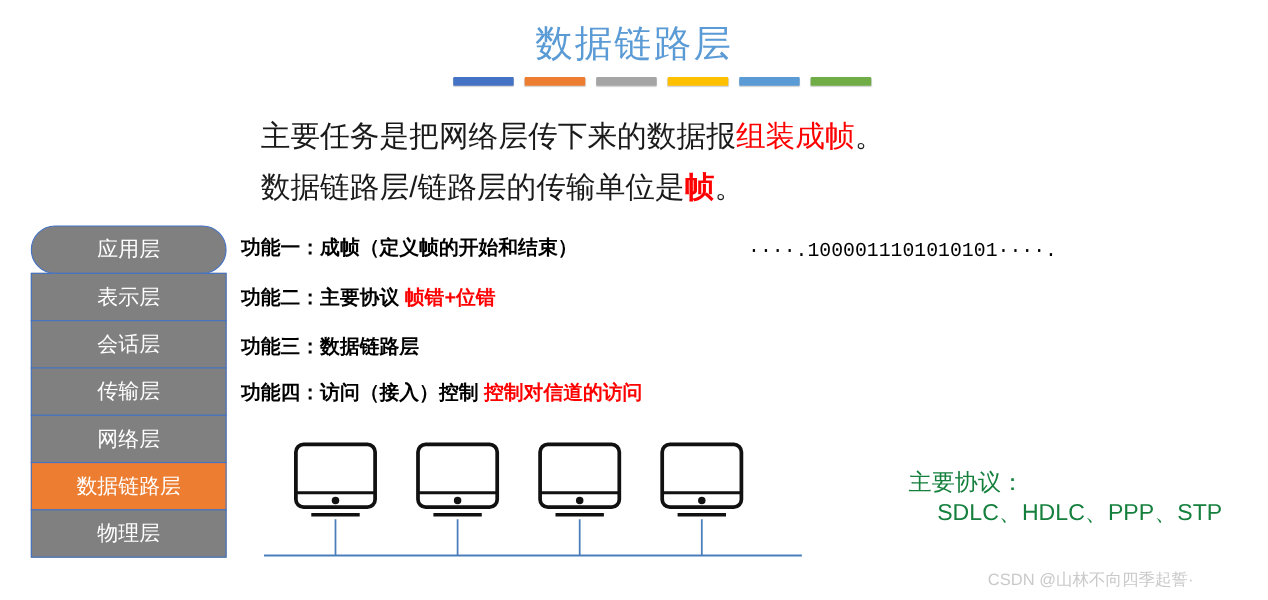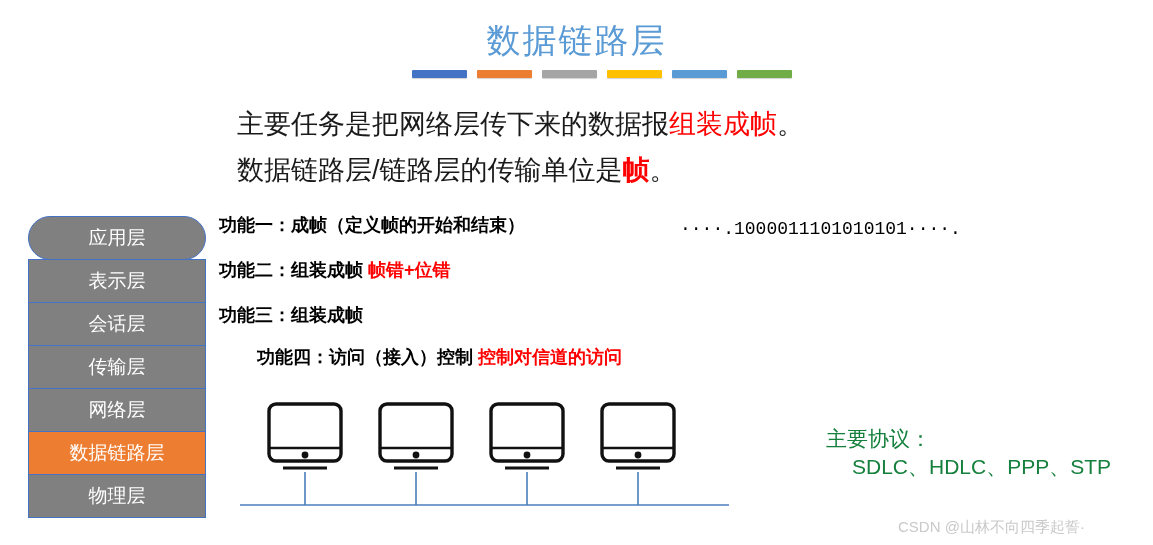--- a/index.html
+++ b/index.html
@@ -74,39 +74,39 @@
     border: 1px solid #4472C4;
     background: #808080;
     color: #ffffff;
     font-size: 19px;
     display: flex;
     align-items: center;
     justify-content: center;
     margin-top: -1px;
     white-space: nowrap;
   }
-  .osi-layer:first-child { margin-top: 15px; border-radius: 22px; }
+  .osi-layer:first-child { margin-top: 4px; border-radius: 22px; }
   .osi-layer.highlight {
     background: #ED7D31;
   }
 
   
   .function-line {
     position: absolute;
     left: 219px;
     font-size: 18px;
     line-height: 26px;
     font-weight: bold;
     color: #000000;
     white-space: nowrap;
   }
   #function-line-1 { top: 212px; }
   #function-line-2 { top: 257px; }
   #function-line-3 { top: 302px; }
-  #function-line-4 { top: 344px; margin-left: 38px; }
+  #function-line-4 { top: 344px; }
   .fn-red {
     color: #FF0000;
     font-weight: bold;
   }
   #binary-sample {
     position: absolute;
     left: 680px;
     top: 217px;
     font-size: 18px;
     line-height: 24px;
@@ -195,25 +195,25 @@
     <span>物理层</span>
   </div>
 </div>
 
 <div class="function-line" id="function-line-1">
   <span>功能一：成帧（定义帧的开始和结束）</span>
 </div>
 <div id="binary-sample">····.1000011101010101····.</div>
 
 <div class="function-line" id="function-line-2">
-  <span>功能二：组装成帧 </span><span class="fn-red">帧错+位错</span>
+  <span>功能二：主要协议 </span><span class="fn-red">帧错+位错</span>
 </div>
 
 <div class="function-line" id="function-line-3">
-  <span>功能三：组装成帧</span>
+  <span>功能三：数据链路层</span>
 </div>
 
 <div class="function-line" id="function-line-4">
   <span>功能四：访问（接入）控制 </span><span class="fn-red">控制对信道的访问</span>
 </div>
 
 <div id="network-diagram">
   <svg width="500" height="125" viewBox="0 0 500 125" xmlns="http://www.w3.org/2000/svg">
 
     <line x1="3" y1="115" x2="492" y2="115" stroke="#4A7EBB" stroke-width="1.6"></line>

